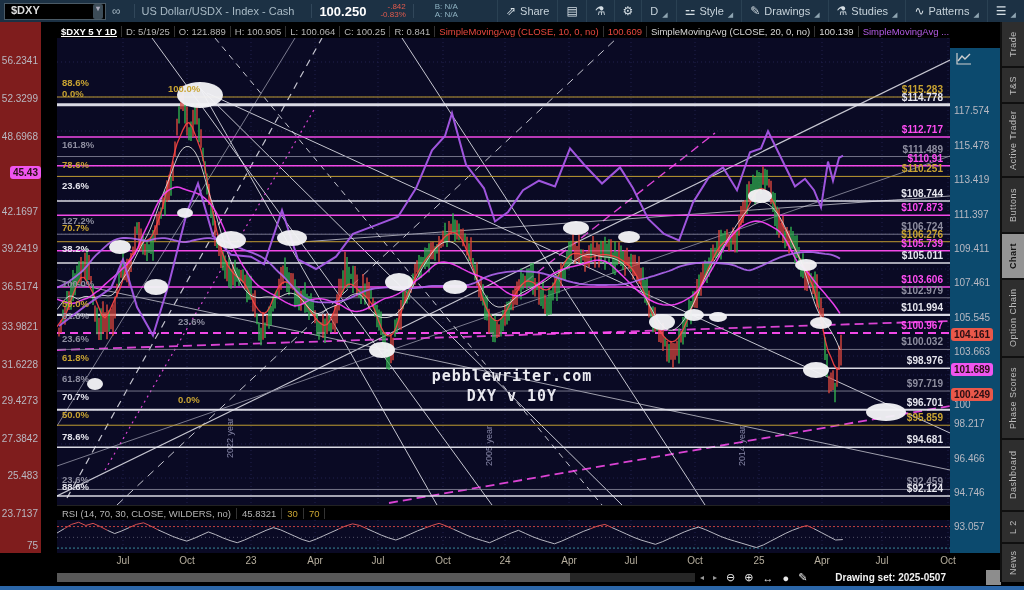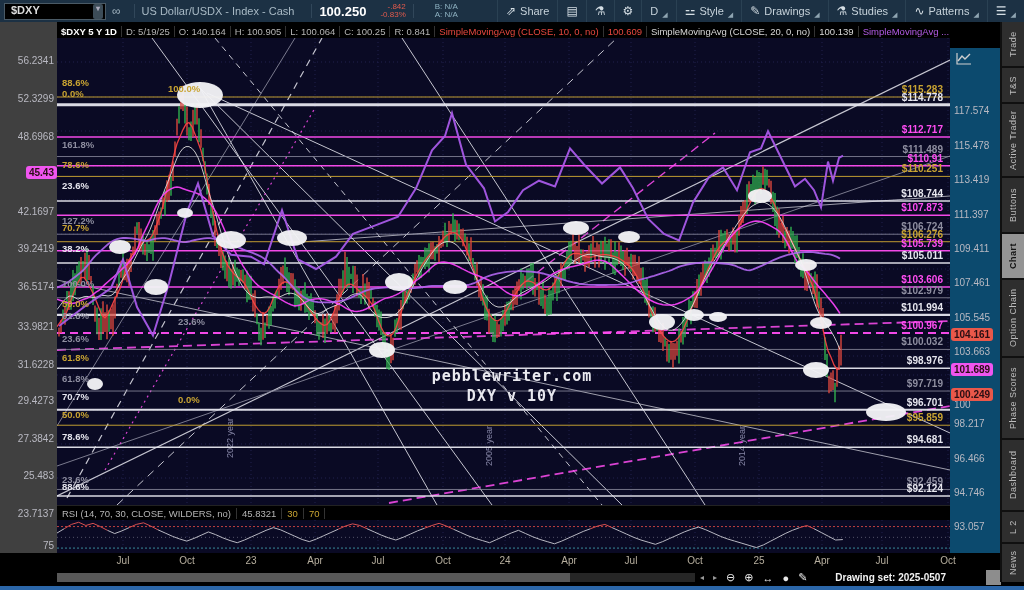--- a/index.html
+++ b/index.html
@@ -20,23 +20,23 @@
   .tb-ba{color:#8fb3c3;}
   #tb-right{margin-left:auto;display:flex;align-items:center;height:100%;}
   .tb-btn{display:flex;align-items:center;gap:4px;padding:0 8px;height:100%;color:#c6d2da;
           border-left:1px solid #2a4153;cursor:default;white-space:nowrap;}
   .tb-btn .ic{font-size:12px;color:#d5dee4;}
   .tb-btn .crt{font-size:7px;color:#8fa5b2;align-self:flex-end;margin-bottom:3px;}
   
   #chart-header{position:absolute;left:57px;top:24px;width:893px;height:14px;background:#000;
                 display:flex;align-items:center;font-size:9.5px;color:#b5b5b5;overflow:hidden;white-space:nowrap;}
   #chart-header .hd{padding:0 4px;border-right:1px solid #333;}
-  #chart-header .ttl{color:#fff;font-weight:bold;}
+  #chart-header .ttl{color:#fff;font-weight:bold;text-decoration:underline;}
   
-  #left-axis{position:absolute;left:0;top:22px;width:57px;height:546px;background:#404040;}
+  #left-axis{position:absolute;left:0;top:22px;width:41px;height:546px;background:#7f1d1d;}
   #right-axis{position:absolute;left:950px;top:10px;width:50px;height:546px;background:#0c4a6e;margin-top:38px;}
   .tick{position:absolute;color:#b9b9c2;font-size:10px;}
   #left-axis .tick{right:3px;}
   #right-axis .tick{left:4px;}
   .bubble{position:absolute;font-size:10px;font-weight:bold;color:#2a0f14;border-radius:3px;
           padding:0 3px;line-height:13px;}
   #plot{position:absolute;left:57px;top:38px;width:893px;height:467px;background:#0a0a24;}
   #plot svg{position:absolute;left:0;top:0;}
   #watermark{position:absolute;left:355px;top:328px;width:200px;text-align:center;color:#e9e9ef;
              font-family:"DejaVu Sans Mono",monospace;font-size:15px;font-weight:bold;line-height:20px;
@@ -133,21 +133,21 @@
         <div class="tb-btn">
           <span class="ic">☰</span>
           <span class="crt">◢</span>
         </div>
       </div>
   </div>
 
   <div id="chart-header">
       <span class="hd ttl">$DXY 5 Y 1D</span>
       <span class="hd">D: 5/19/25</span>
-      <span class="hd">O: 140.164</span>
+      <span class="hd">O: 121.889</span>
       <span class="hd">H: 100.905</span>
       <span class="hd">L: 100.064</span>
       <span class="hd">C: 100.25</span>
       <span class="hd">R: 0.841</span>
       <span class="hd" style="color: rgb(232, 72, 63);">SimpleMovingAvg (CLOSE, 10, 0, no)</span>
       <span class="hd" style="color: rgb(232, 72, 63);">100.609</span>
       <span class="hd" style="color: rgb(216, 216, 216);">SimpleMovingAvg (CLOSE, 20, 0, no)</span>
       <span class="hd" style="color: rgb(216, 216, 216);">100.139</span>
       <span class="hd" style="color: rgb(180, 92, 232);">SimpleMovingAvg ...</span>
     </div>

